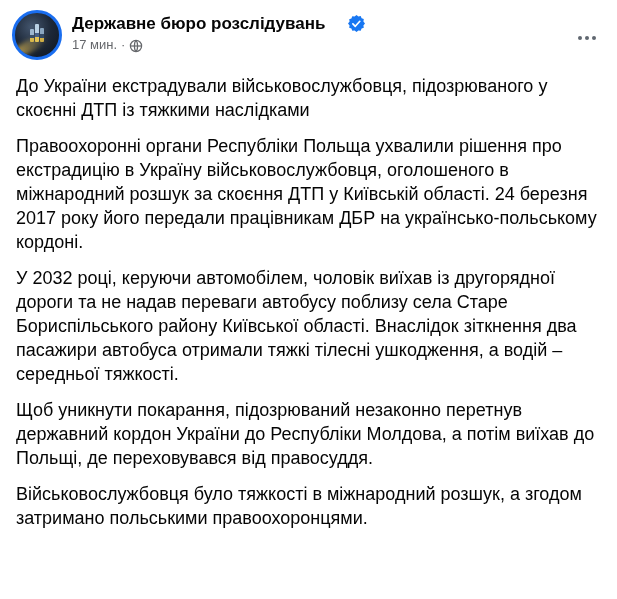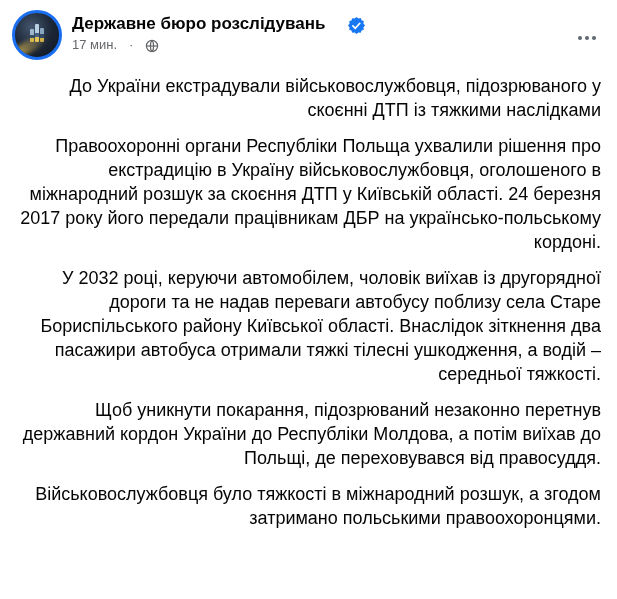--- a/index.html
+++ b/index.html
@@ -37,33 +37,33 @@
   }
   .avatar .bar { position: absolute; width: 4px; border-radius: 1px; }
   .avatar .b1 { left: 15px; top: 16px; height: 13px;
     background: linear-gradient(#9db7cf 0 45%, #39506b 45% 70%, #d9b84a 70% 100%); }
   .avatar .b2 { left: 20px; top: 11px; height: 18px;
     background: linear-gradient(#b9d0e3 0 50%, #46618a 50% 72%, #e5c553 72% 100%); }
   .avatar .b3 { left: 25px; top: 15px; height: 14px;
     background: linear-gradient(#8aa6c0 0 45%, #334a66 45% 70%, #cfae45 70% 100%); }
 
   .head-text { margin-left: 10px; padding-top: 3px; min-width: 0; }
-  .title-row { display: flex; align-items: flex-end; gap: 23px; }
+  .title-row { display: flex; align-items: center; gap: 23px; }
   .page-name {
     font-weight: 700;
     font-size: 17px;
     line-height: 21px;
     color: #050505;
     cursor: pointer;
     white-space: nowrap;
   }
   .verified { display: inline-flex; flex: 0 0 auto; }
 
   .sub-row {
-    display: flex; align-items: center; gap: 12px;
+    display: flex; align-items: center; gap: 4px;
     margin-top: 3px;
     color: #65676B;
     font-size: 13px;
     line-height: 16px;
   }
   .timestamp { cursor: pointer; }
   .sep { color: #65676B; }
   .globe { display: inline-flex; margin-top: 1px; }
 
   .more-btn {
@@ -81,21 +81,21 @@
     background: #606770; display: block;
   }
 
   
   .body {
     padding: 14px 16px 0 16px;
     font-size: 18px;
     line-height: 24px;
     color: #050505;
   }
-  .body p { margin: 0 0 12px 0; text-align: right; }
+  .body p { margin: 0 0 12px 0; }
 </style>
 </head>
 <body>
 
 <div class="post">
 
   <div class="header">
 
     <div class="avatar">
       <span class="beam"></span>

